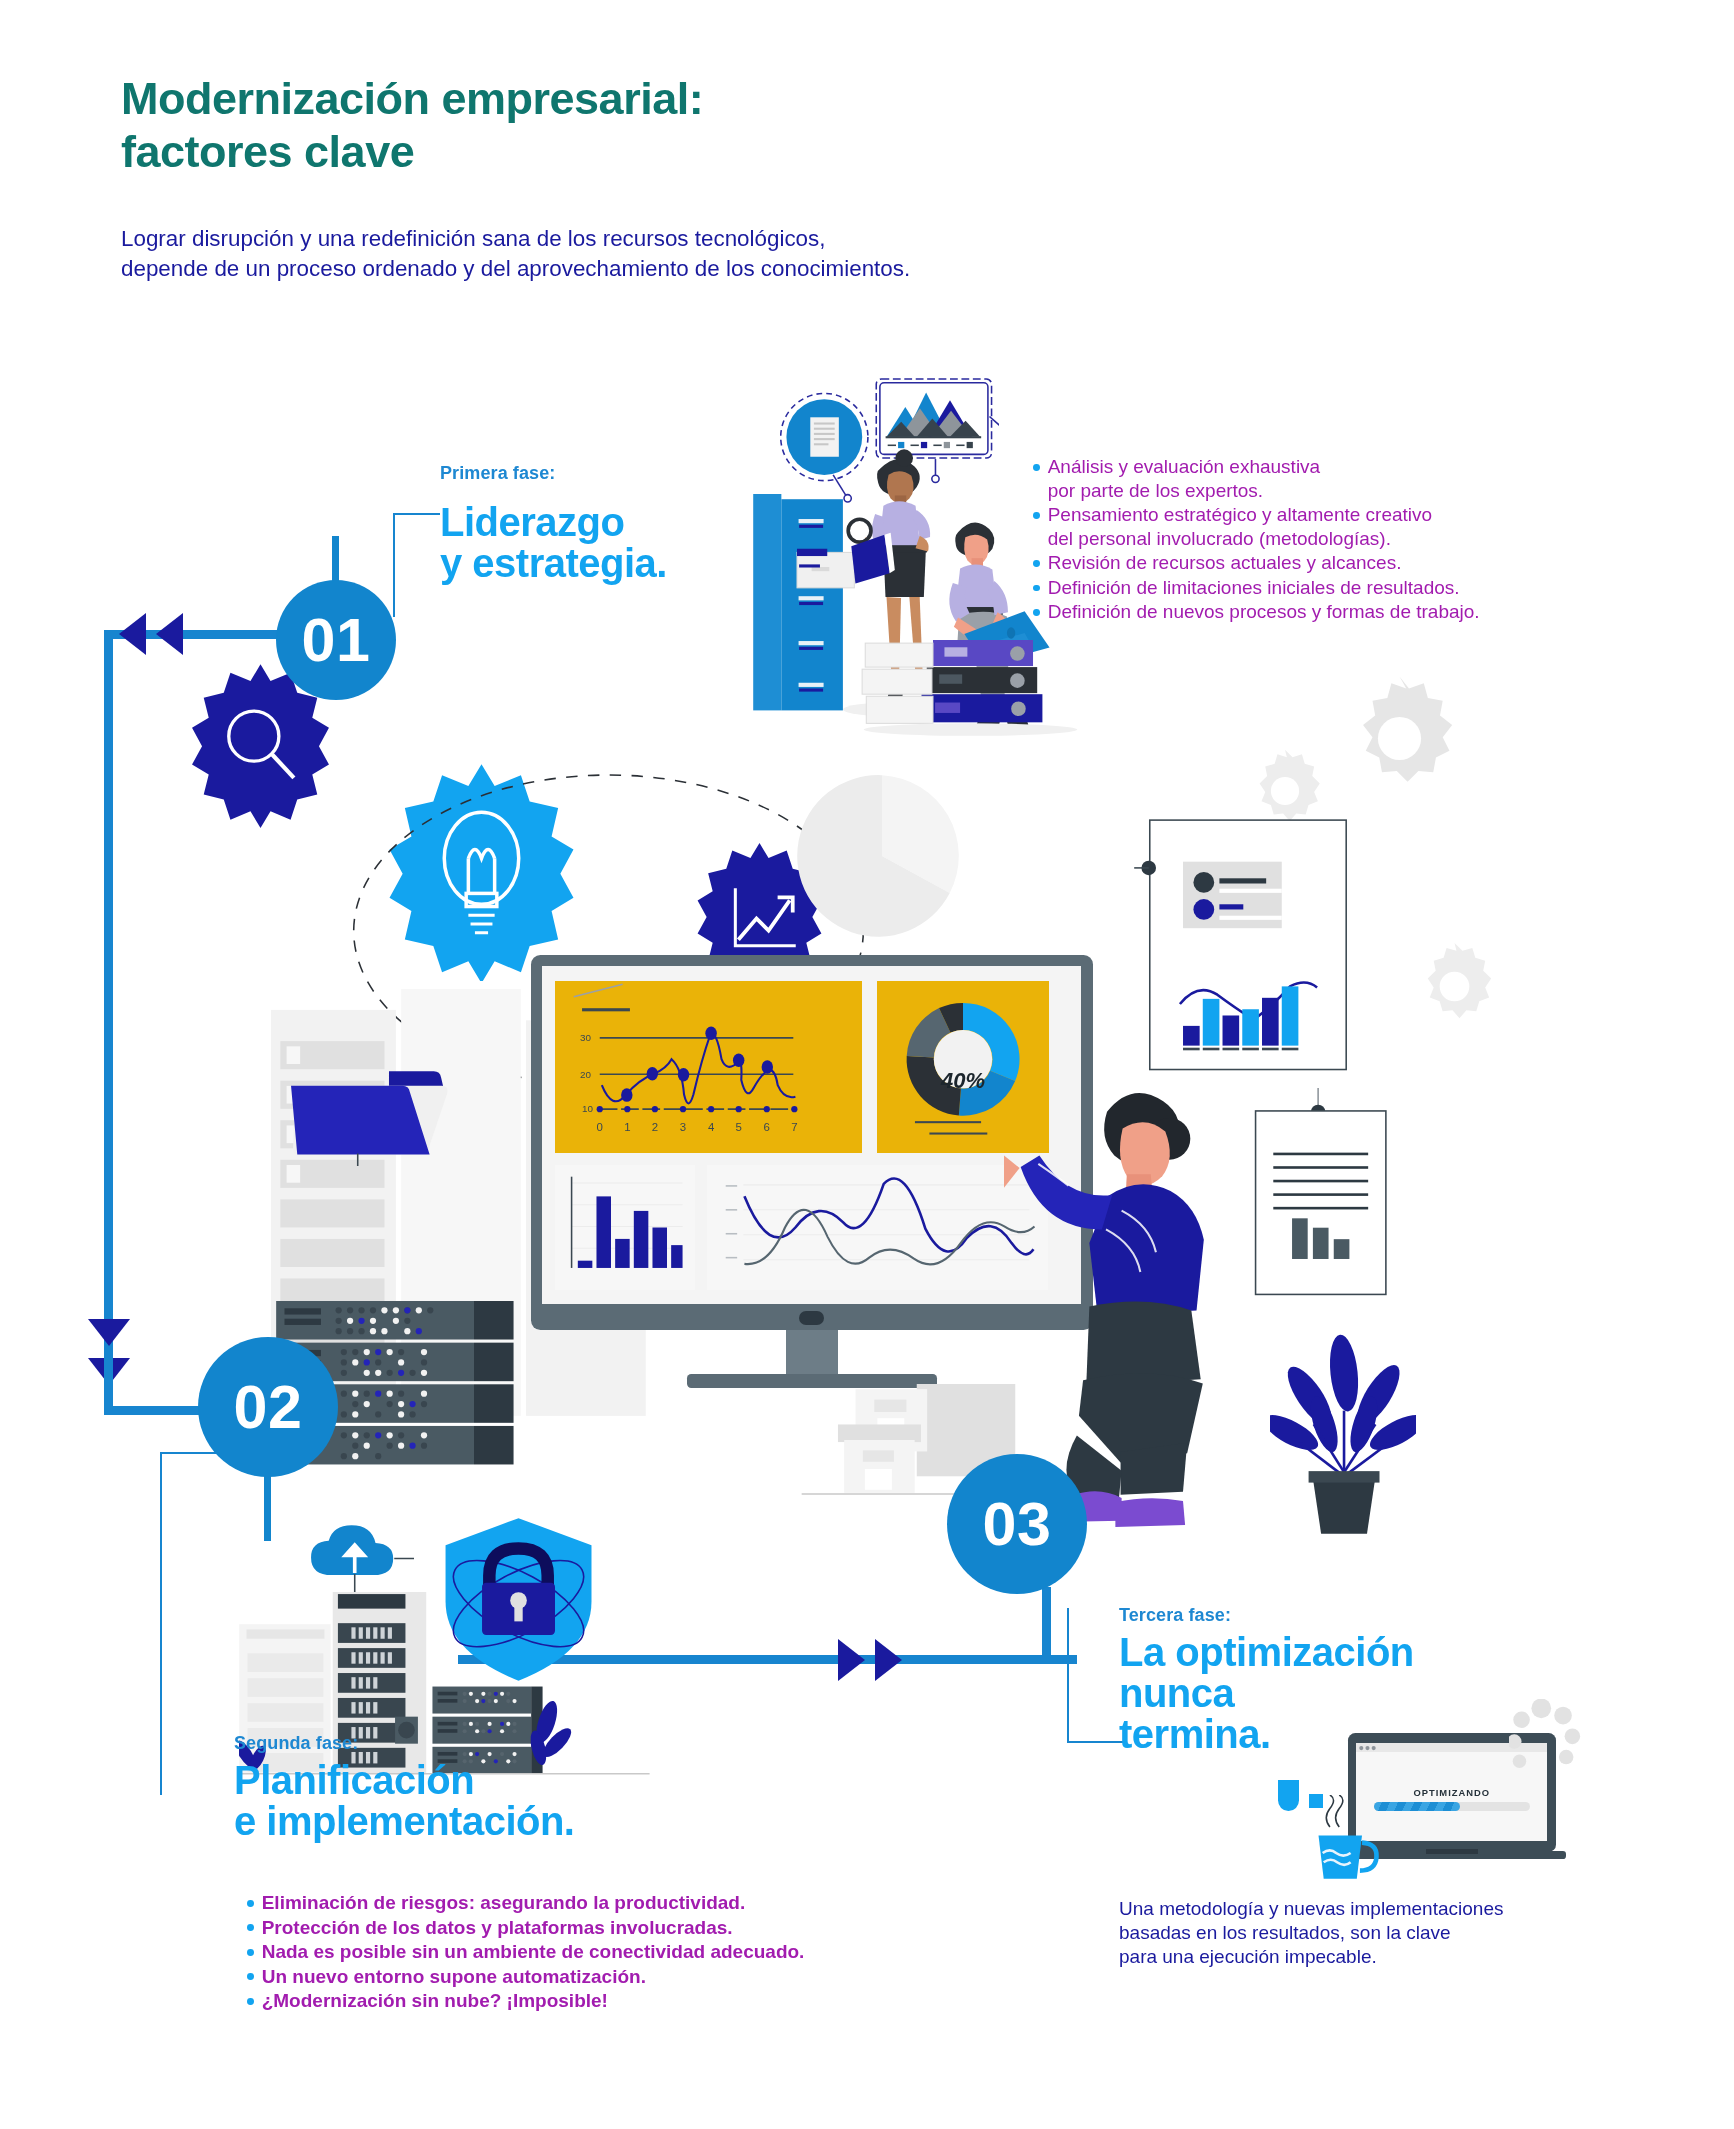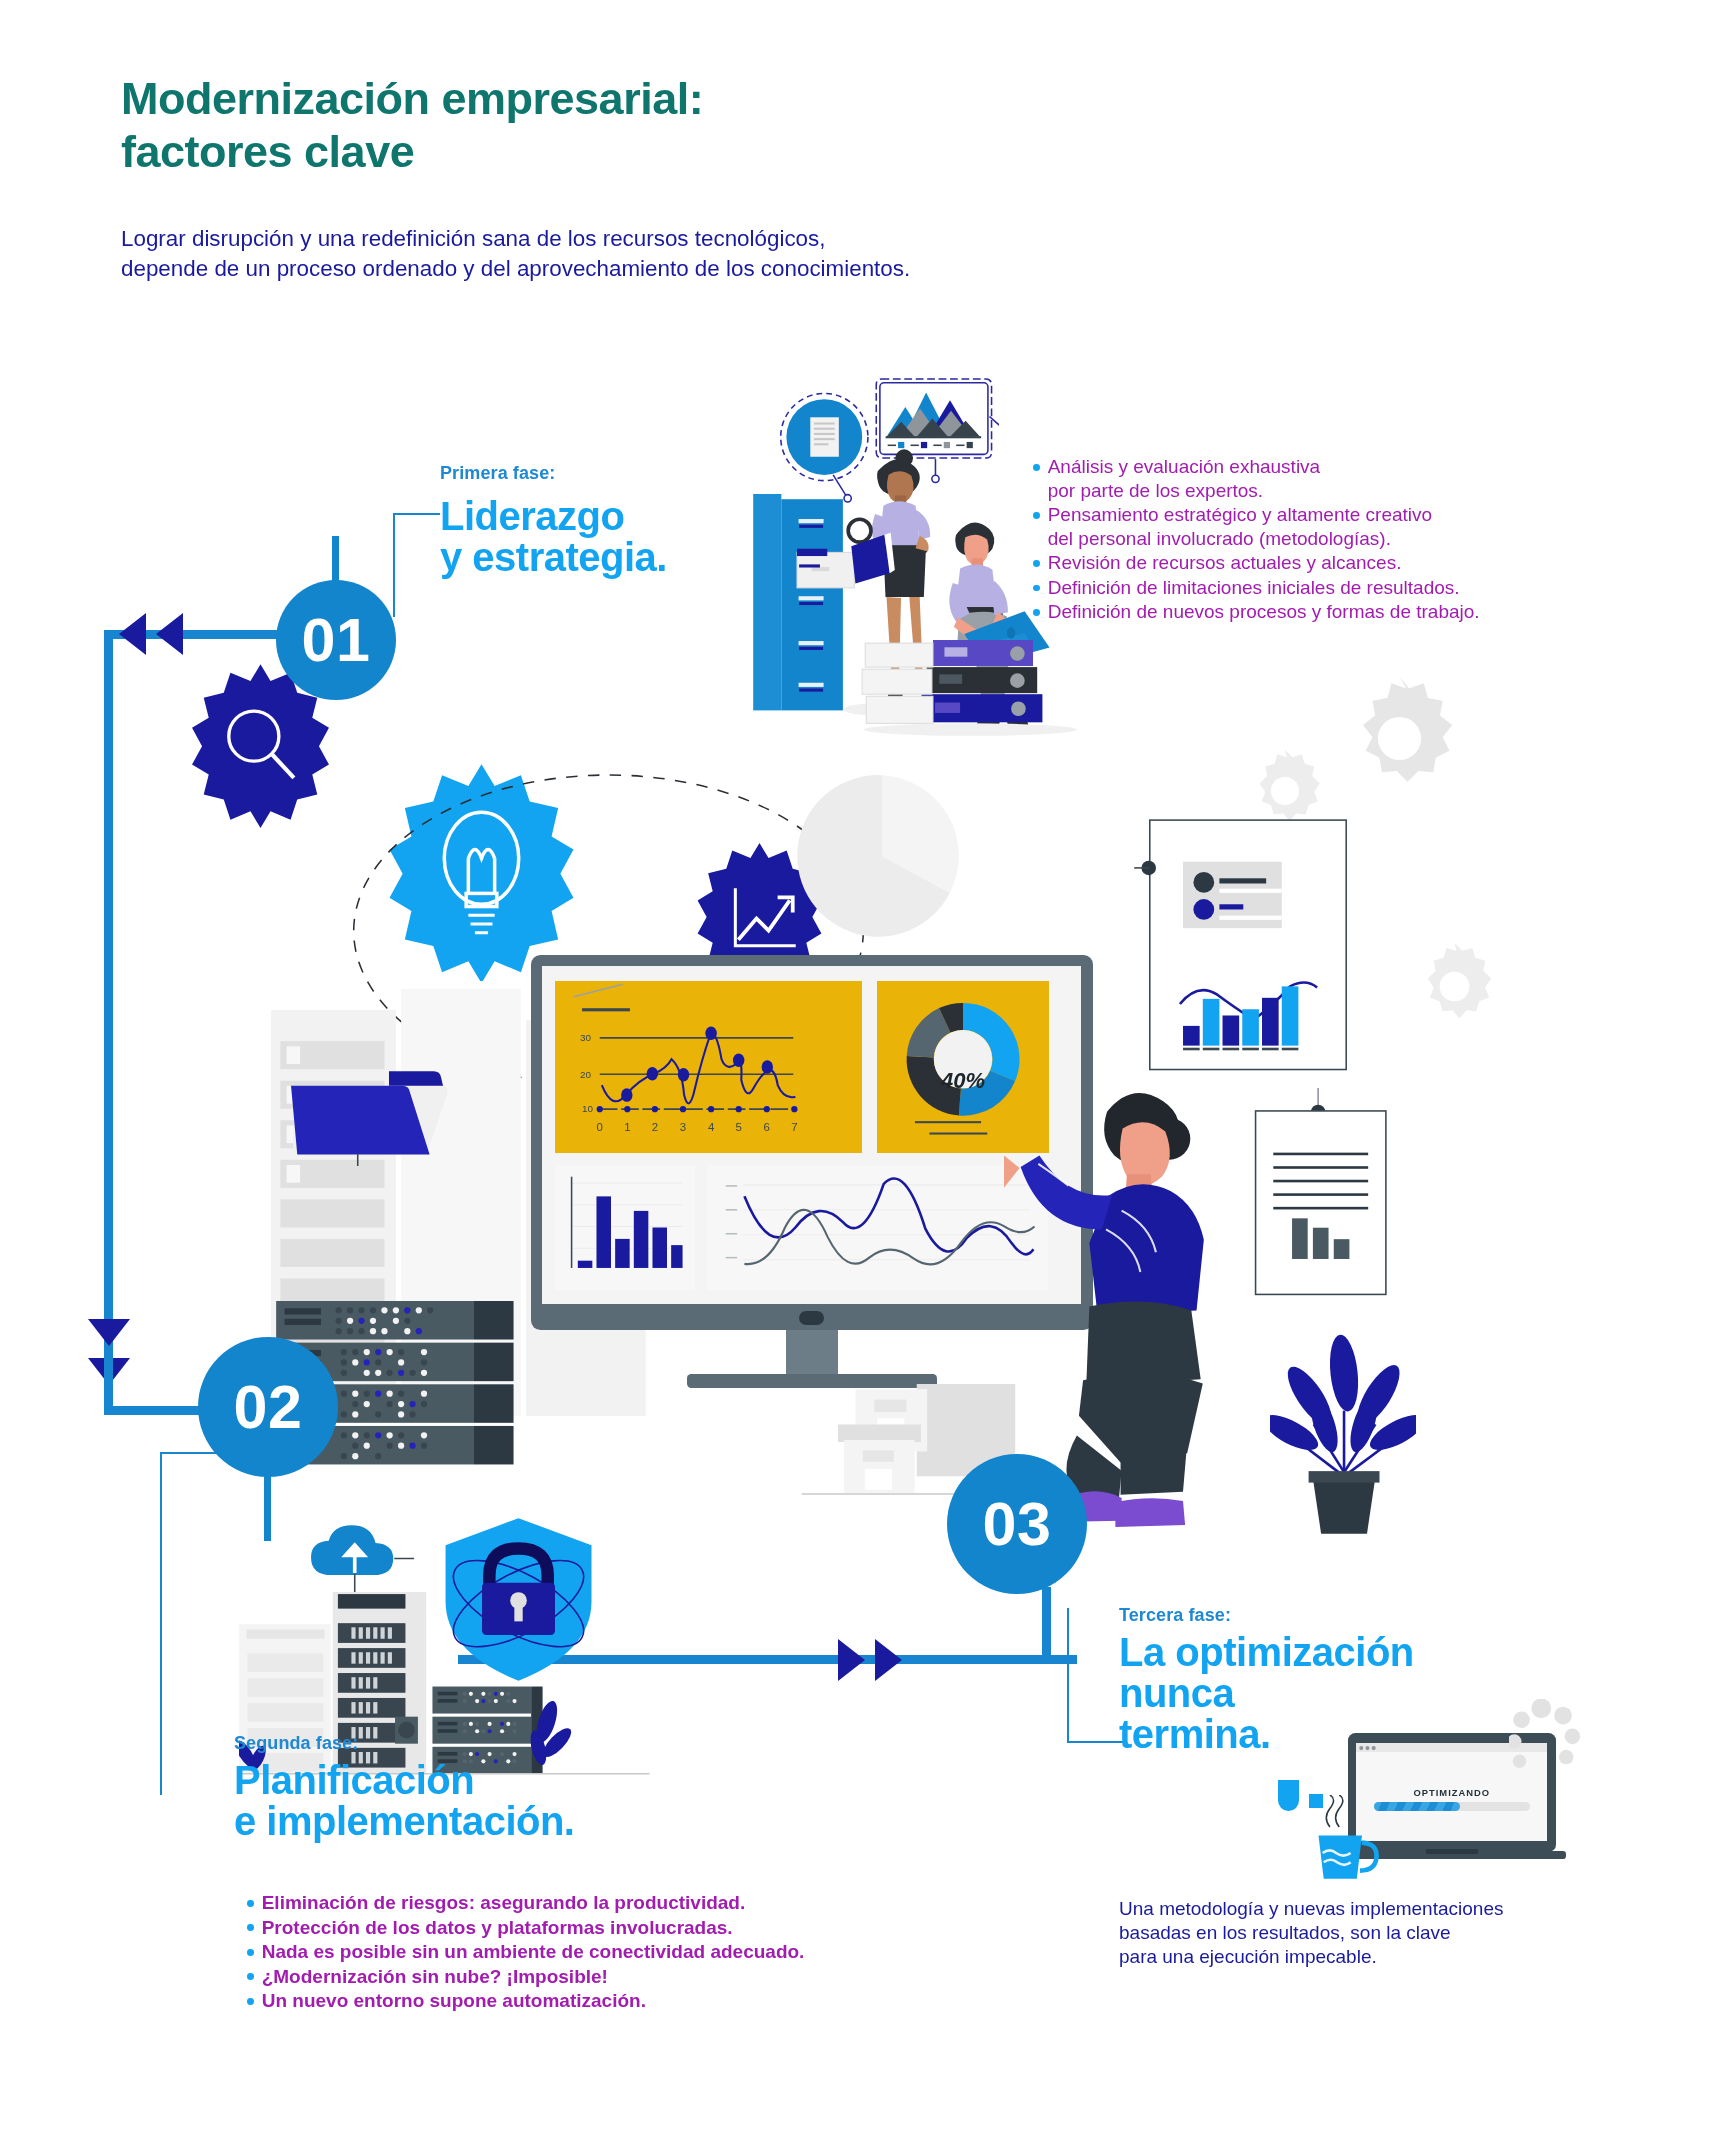--- a/index.html
+++ b/index.html
@@ -244,21 +244,21 @@
     <g fill="#f4f4f4" stroke="#dcdcdc" stroke-width="2">
       <rect x="8" y="6" width="130" height="46"></rect>
       <rect x="2" y="56" width="134" height="48"></rect>
       <rect x="10" y="108" width="128" height="52"></rect>
     </g>
     <ellipse cx="210" cy="172" rx="205" ry="12" fill="#f0f0f0"></ellipse>
   </svg>
 
   <div class="abs" style="left:440px; top:463px; width:333px;">
     <div class="ph-kicker">Primera fase:</div>
-    <div class="ph-heading" style="margin-top:12px;">Liderazgo
+    <div class="ph-heading" style="margin-top:18px;">Liderazgo
 y estrategia.</div>
   </div>
 
   <ul class="bullets" style="position:absolute; left:1030px; top:455px; width:676px;">
     <li>Análisis y evaluación exhaustiva
 por parte de los expertos.</li>
     <li>Pensamiento estratégico y altamente creativo
 del personal involucrado (metodologías).</li>
     <li>Revisión de recursos actuales y alcances.</li>
     <li>Definición de limitaciones iniciales de resultados.</li>
@@ -829,22 +829,22 @@
   <div class="abs" style="left:234px; top:1733px; width:624px;">
     <div class="ph-kicker">Segunda fase:</div>
     <div class="ph-heading" style="margin-top:6.2px;">Planificación
 e implementación.</div>
   </div>
 
   <ul class="bullets" style="position:absolute; left:244px; top:1891px; width:791px;font-weight:bold;">
     <li>Eliminación de riesgos: asegurando la productividad.</li>
     <li>Protección de los datos y plataformas involucradas.</li>
     <li>Nada es posible sin un ambiente de conectividad adecuado.</li>
+    <li>Un nuevo entorno supone automatización.</li>
     <li>¿Modernización sin nube? ¡Imposible!</li>
-    <li>Un nuevo entorno supone automatización.</li>
   </ul>
 
   <div class="badge" style="left:947px; top:1454px; width:140px; height:140px;">
     <span>03</span>
   </div>
 
   <div class="abs" style="left:1119px; top:1605px; width:468px;">
     <div class="ph-kicker">Tercera fase:</div>
     <div class="ph-heading" style="margin-top:6.2px;">La optimización
 nunca

